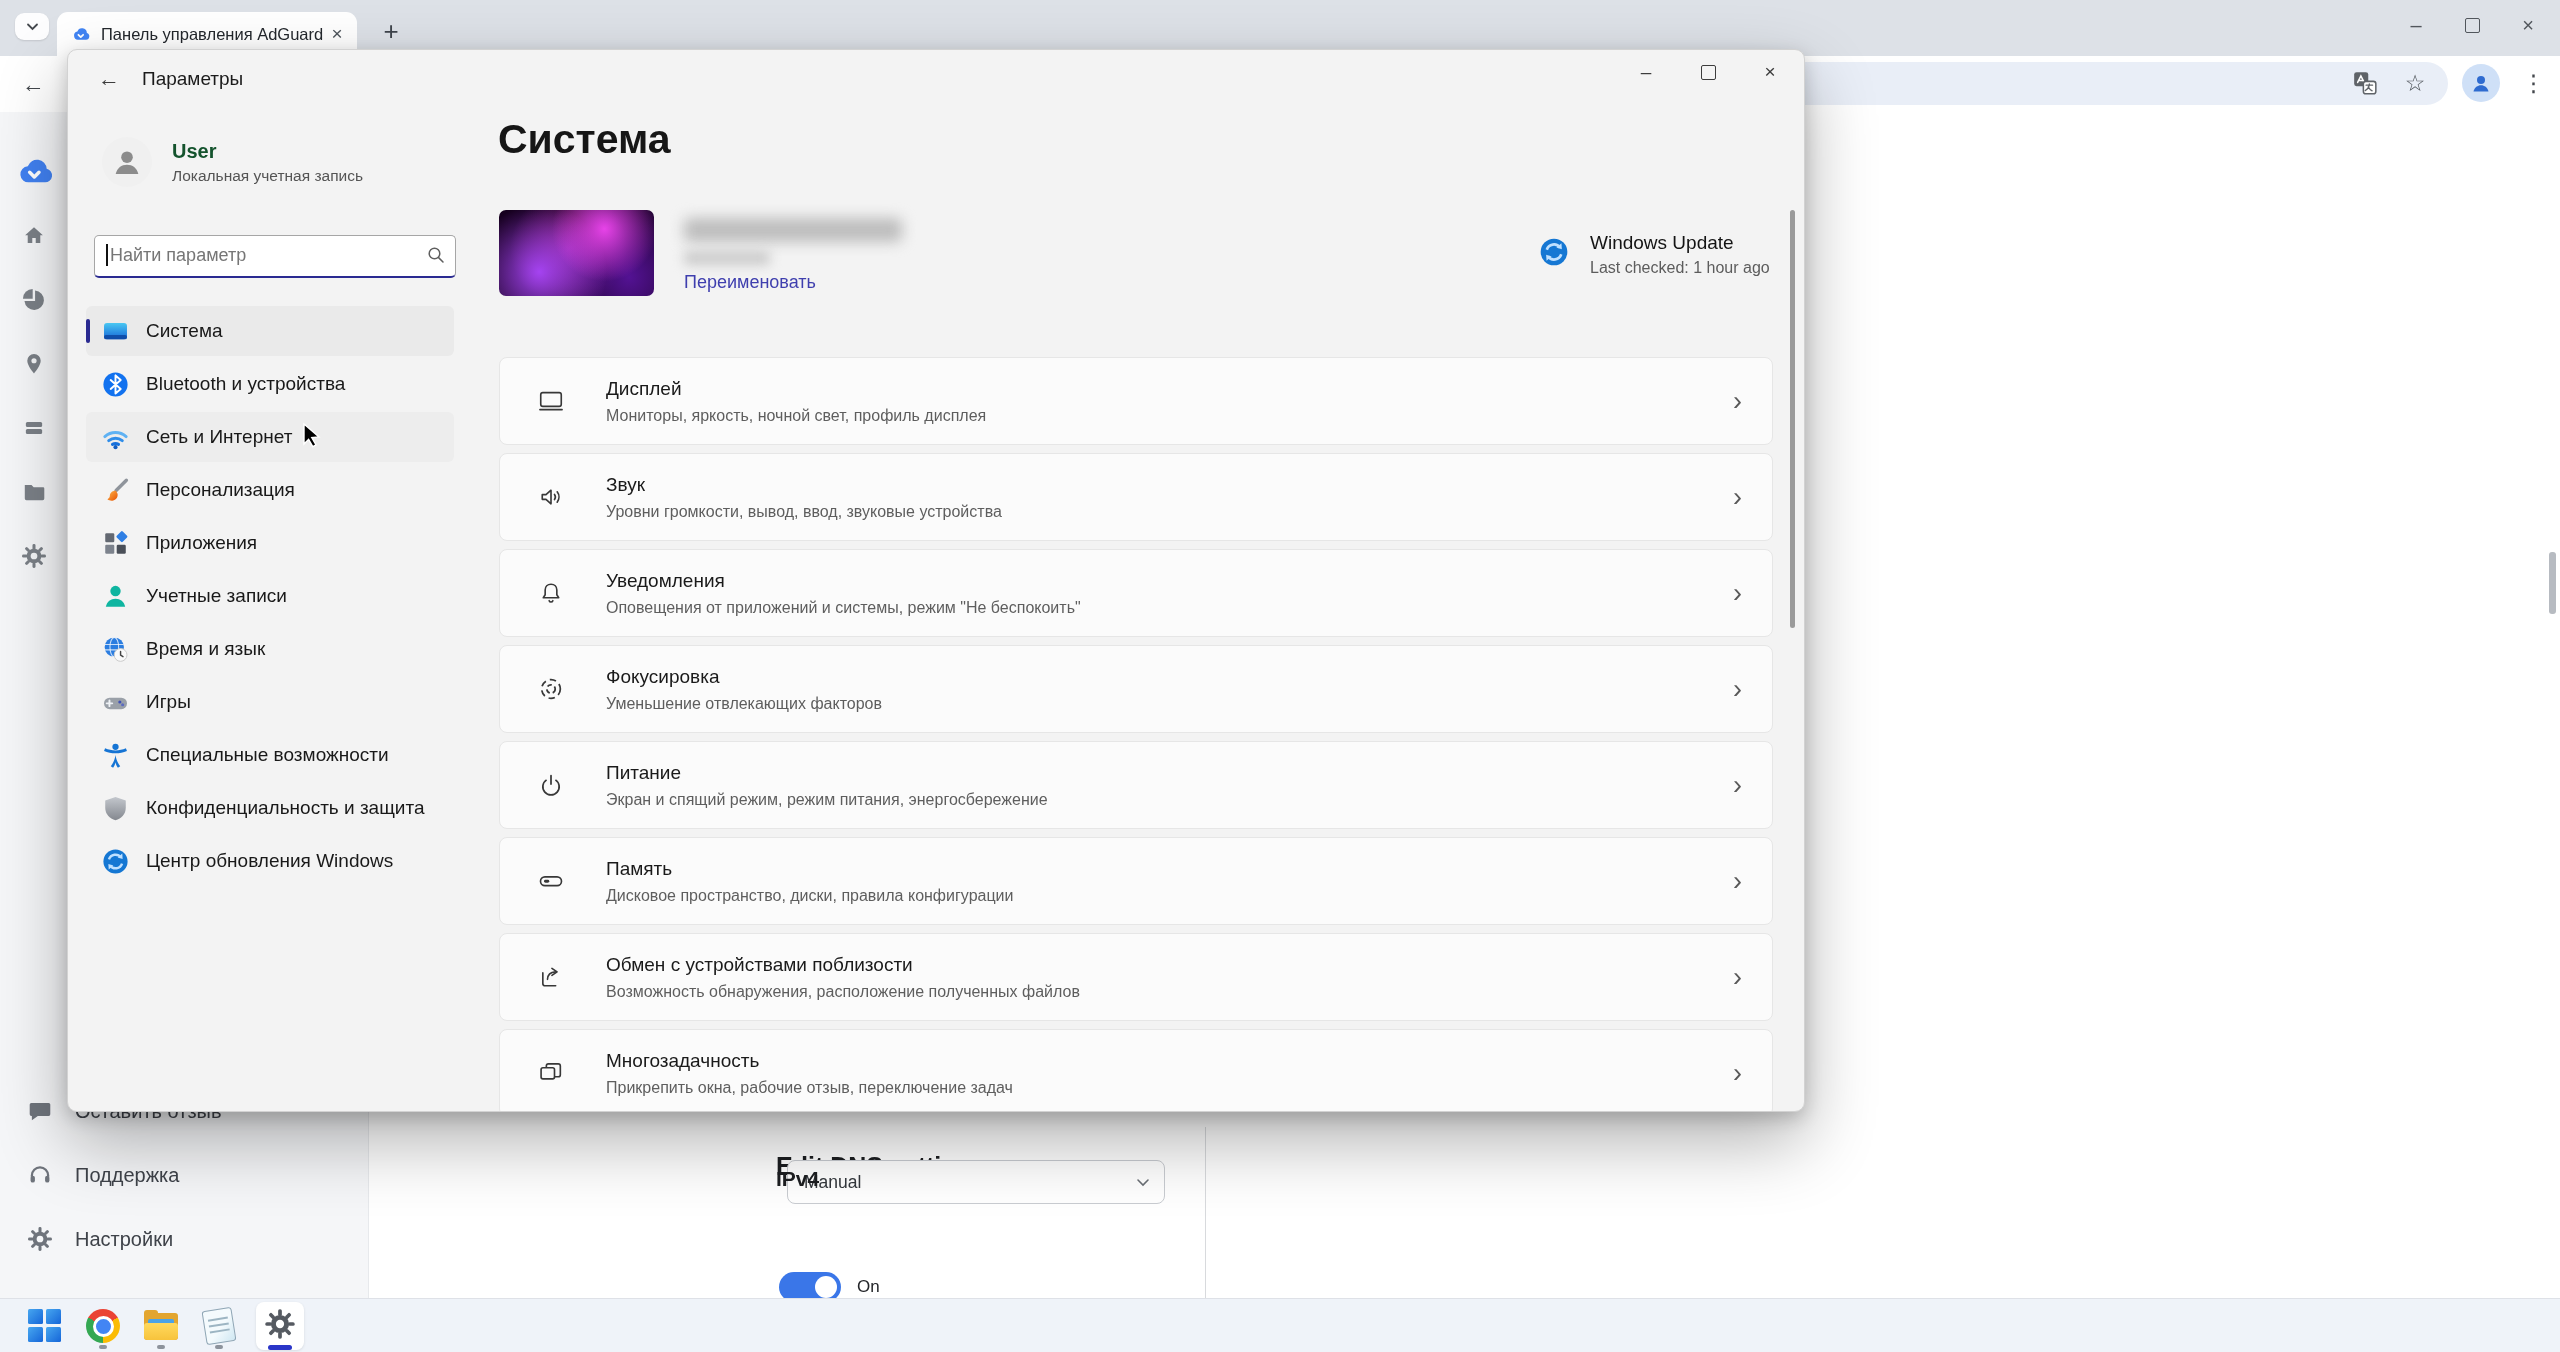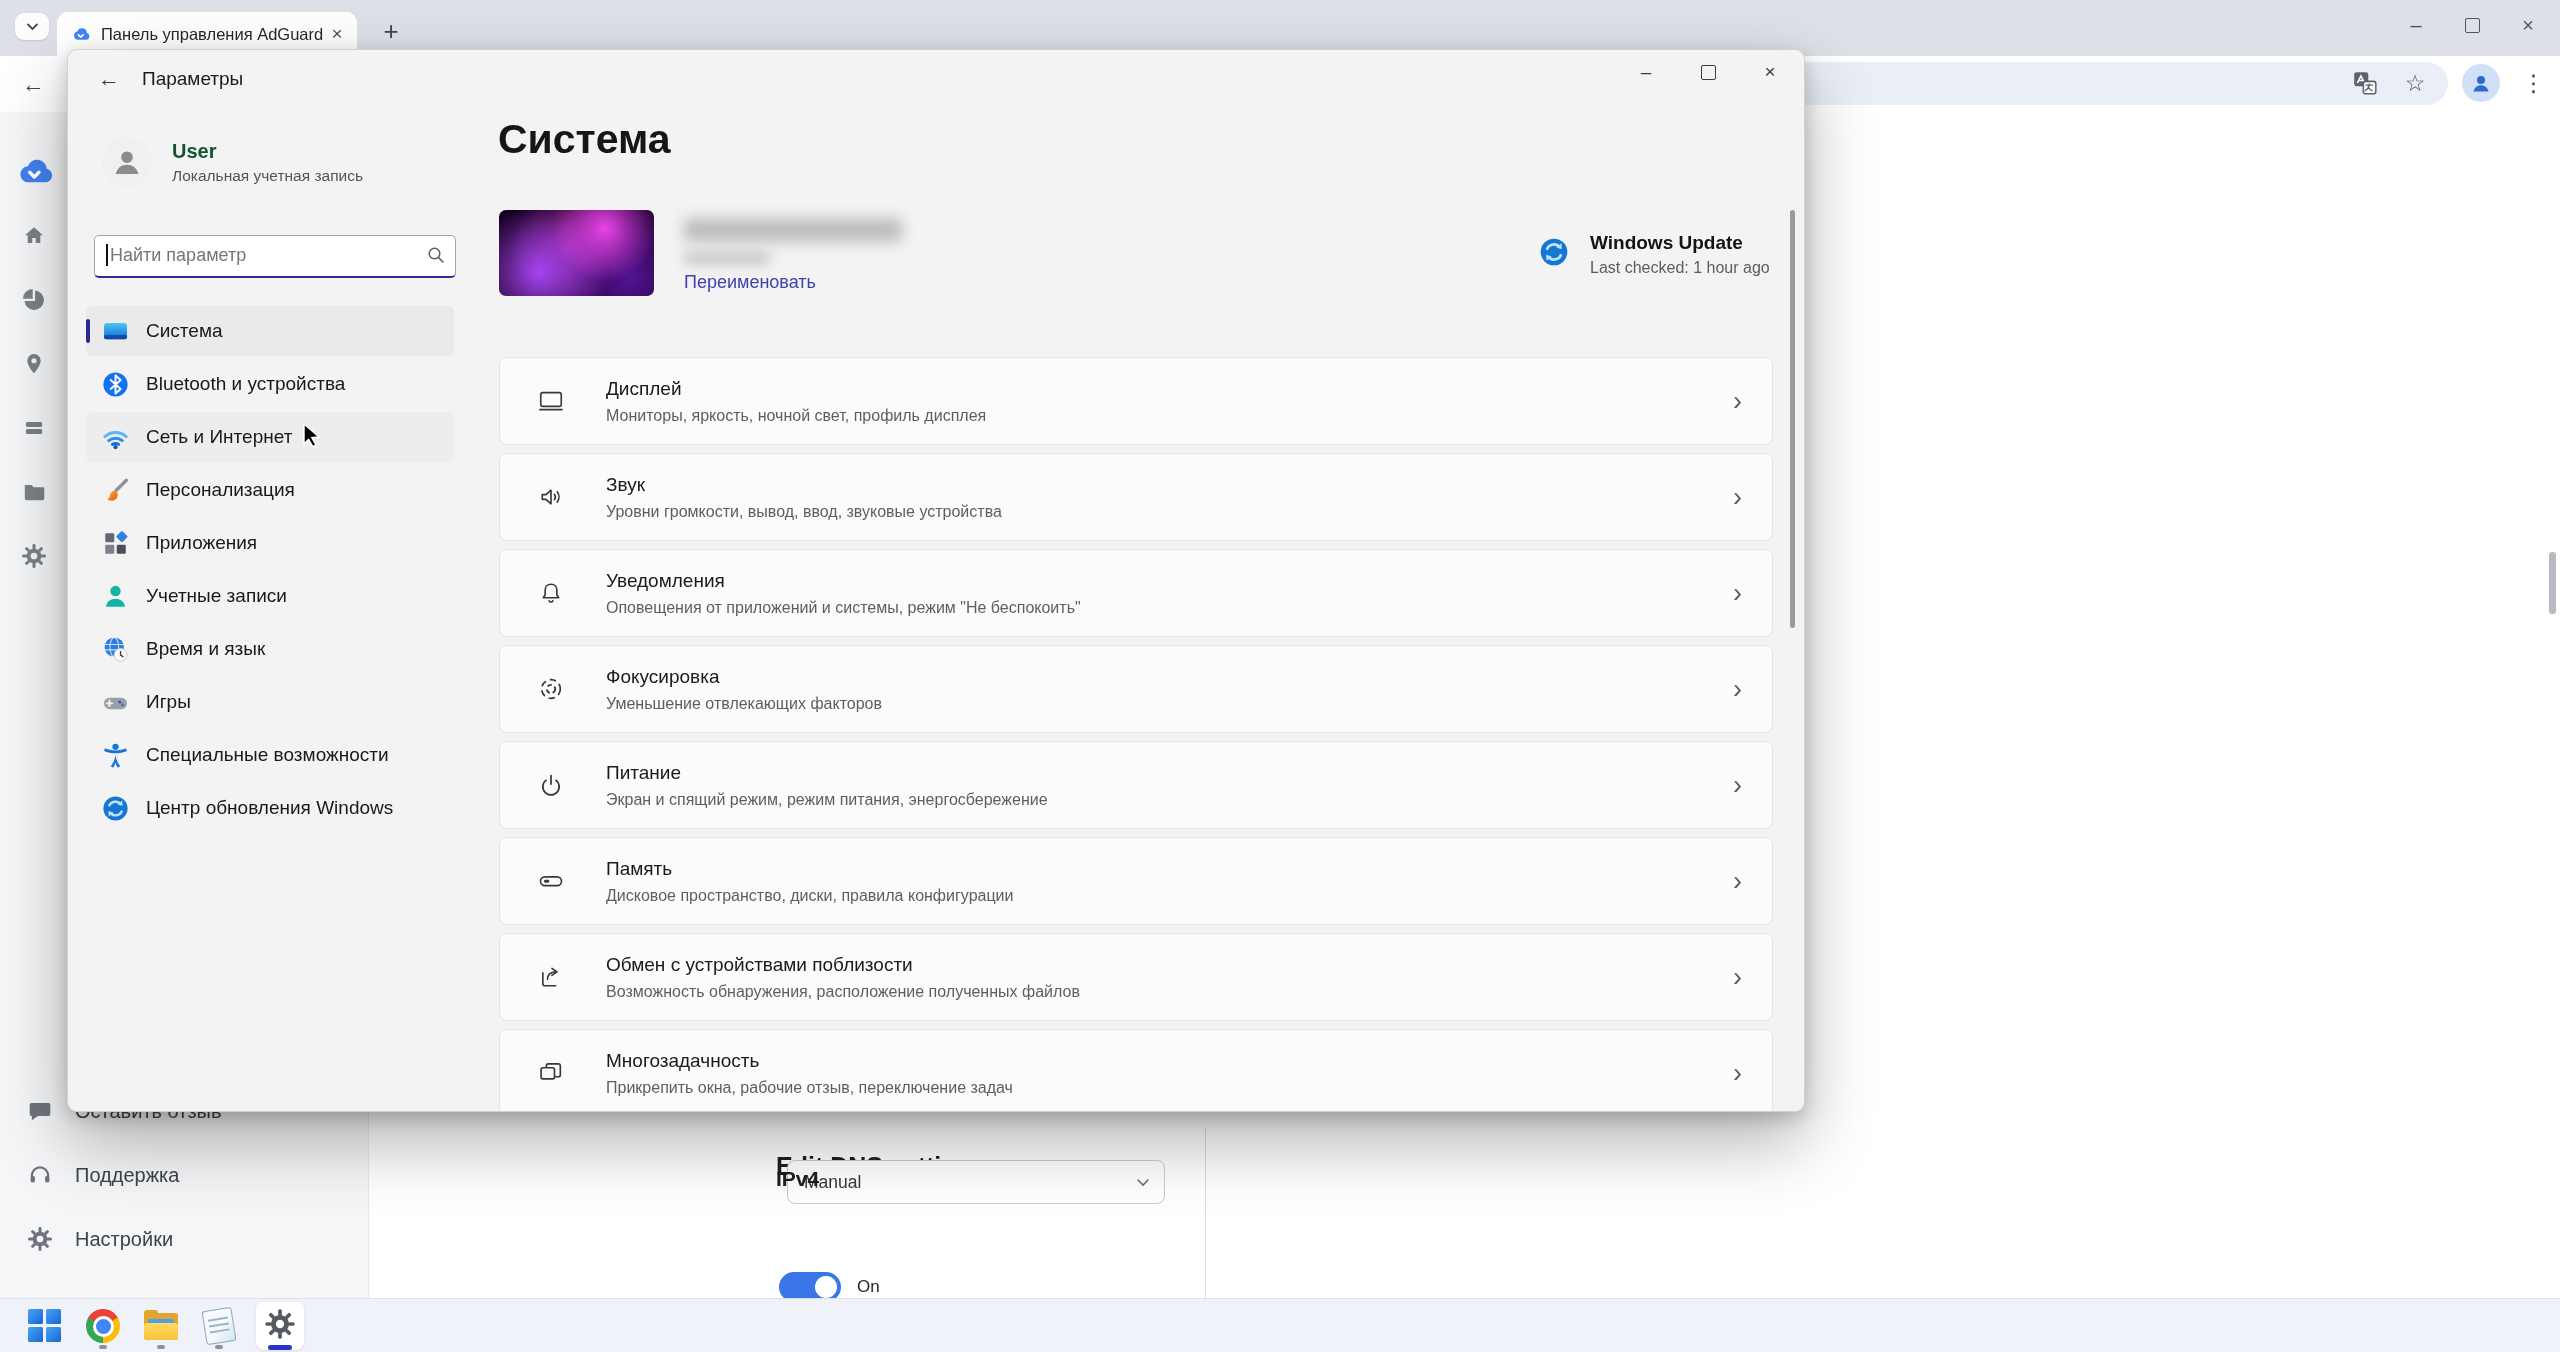--- a/index.html
+++ b/index.html
@@ -76,21 +76,21 @@
   .device-thumb{position:absolute;left:431px;top:160px;width:155px;height:86px;border-radius:7px;background:
       radial-gradient(circle at 68% 22%,rgba(240,70,240,.95) 0%,rgba(240,70,240,0) 42%),
       radial-gradient(circle at 26% 72%,rgba(170,70,250,.95) 0%,rgba(170,70,250,0) 52%),
       radial-gradient(circle at 84% 78%,rgba(90,20,160,.9) 0%,rgba(90,20,160,0) 55%),
       radial-gradient(circle at 45% 45%,rgba(216,60,200,.65) 0%,rgba(216,60,200,0) 60%),
       #16001f;}
   .blur-bar1{position:absolute;left:616px;top:168px;width:218px;height:24px;border-radius:5px;background:#bdbdbd;filter:blur(7px);}
   .blur-bar2{position:absolute;left:616px;top:201px;width:86px;height:14px;border-radius:4px;background:#cacaca;filter:blur(6px);}
   .rename-link{position:absolute;left:616px;top:222px;font-size:18px;color:#3f3fae;}
   .wu-icon{position:absolute;left:1470px;top:186px;width:32px;height:32px;}
-  .wu-title{position:absolute;left:1522px;top:182px;font-size:19px;font-weight:bold;color:#141414;}
+  .wu-title{position:absolute;left:1522px;top:182px;font-size:19px;font-weight:normal;color:#141414;}
   .wu-status{position:absolute;left:1522px;top:209px;font-size:16px;color:#5c5c5c;}
 
   .cards{position:absolute;left:431px;top:307px;width:1274px;}
   .card{height:88px;margin-bottom:8px;background:#fbfbfb;border:1px solid #e6e6e6;border-radius:8px;box-sizing:border-box;display:flex;align-items:center;padding:0 30px 0 36px;}
   .card-icon{width:30px;height:30px;flex:0 0 auto;display:flex;align-items:center;justify-content:center;}
   .card-text{margin-left:40px;display:flex;flex-direction:column;gap:7px;}
   .card-title{font-size:19px;color:#1a1a1a;}
   .card-sub{font-size:16px;color:#5e5e5e;}
   .card-chev{margin-left:auto;font-size:27px;color:#595959;}
   .sw-scroll-thumb{position:absolute;left:1722px;top:160px;width:5px;height:418px;border-radius:3px;background:#9a9a9a;}
@@ -418,20 +418,34 @@
               <circle cx="12" cy="4.8" r="2.6"></circle>
               <path d="M2.5 8.2c3 1.3 6.2 2 9.5 2s6.5-.7 9.5-2l-.9-2.1c-2.7 1.1-5.6 1.7-8.6 1.7S6.1 7.2 3.4 6.1z"></path>
               <path d="M12 11.5c.5 3.4 1.8 6.6 3.9 9.4l-1.9 1.3c-1-1.5-1.7-3-2-4.7-.3 1.7-1 3.2-2 4.7l-1.9-1.3c2.1-2.8 3.4-6 3.9-9.4z"></path>
             </svg>
         </span>
         <span class="nav-label">Специальные возможности</span>
       </div>
       <div class="nav-item">
         <span class="nav-icon">
           <svg width="29" height="29" viewBox="0 0 24 24">
+              <defs>
+                <linearGradient id="gsh" x1="0" y1="0" x2="0" y2="1">
+                  <stop offset="0" stop-color="#c3c7cd"></stop>
+                  <stop offset="1" stop-color="#84888f"></stop>
+                </linearGradient>
+              </defs>
+              <path d="M12 2.5l8.5 2.8v5.9c0 5.6-3.6 9.3-8.5 10.5C7.1 20.5 3.5 16.8 3.5 11.2V5.3z" fill="url(#gsh)"></path>
+            </svg>
+        </span>
+        <span class="nav-label">Конфиденциальность и защита</span>
+      </div>
+      <div class="nav-item">
+        <span class="nav-icon">
+          <svg width="29" height="29" viewBox="0 0 24 24">
               <circle cx="12" cy="12" r="10" fill="#1577d3"></circle>
               <path d="M6.6 10.3a5.6 5.6 0 0 1 9.9-1.6" fill="none" stroke="#bfe0ff" stroke-width="2"></path>
               <polygon points="17.6,5.4 17.9,10 13.8,8.7" fill="#bfe0ff"></polygon>
               <path d="M17.4 13.7a5.6 5.6 0 0 1-9.9 1.6" fill="none" stroke="#bfe0ff" stroke-width="2"></path>
               <polygon points="6.4,18.6 6.1,14 10.2,15.3" fill="#bfe0ff"></polygon>
             </svg>
         </span>
         <span class="nav-label">Центр обновления Windows</span>
       </div>
     </div>

